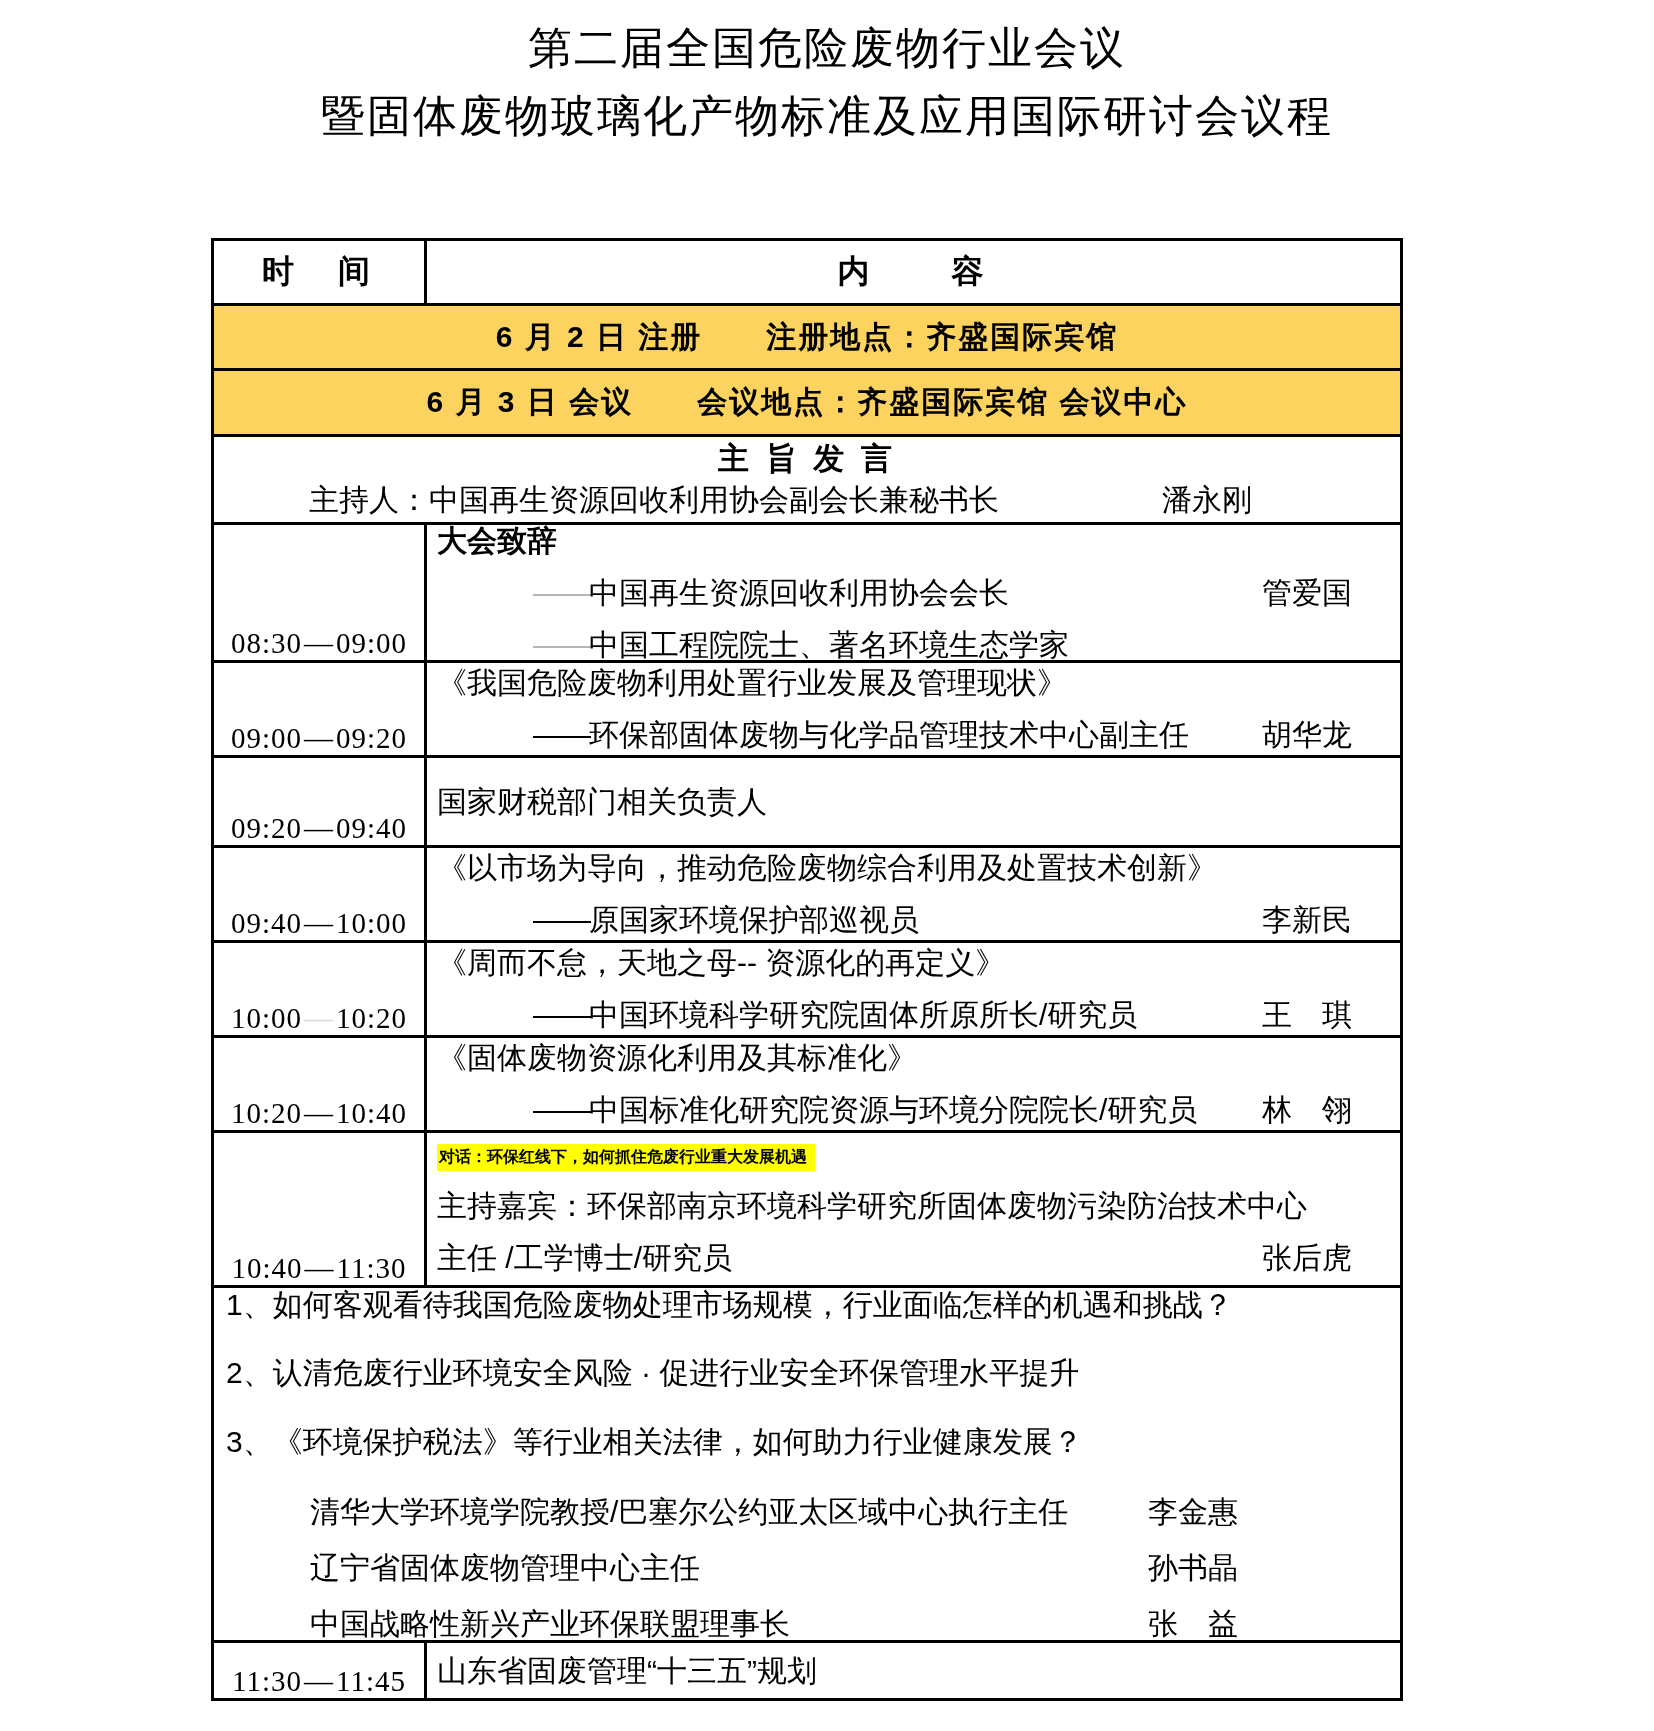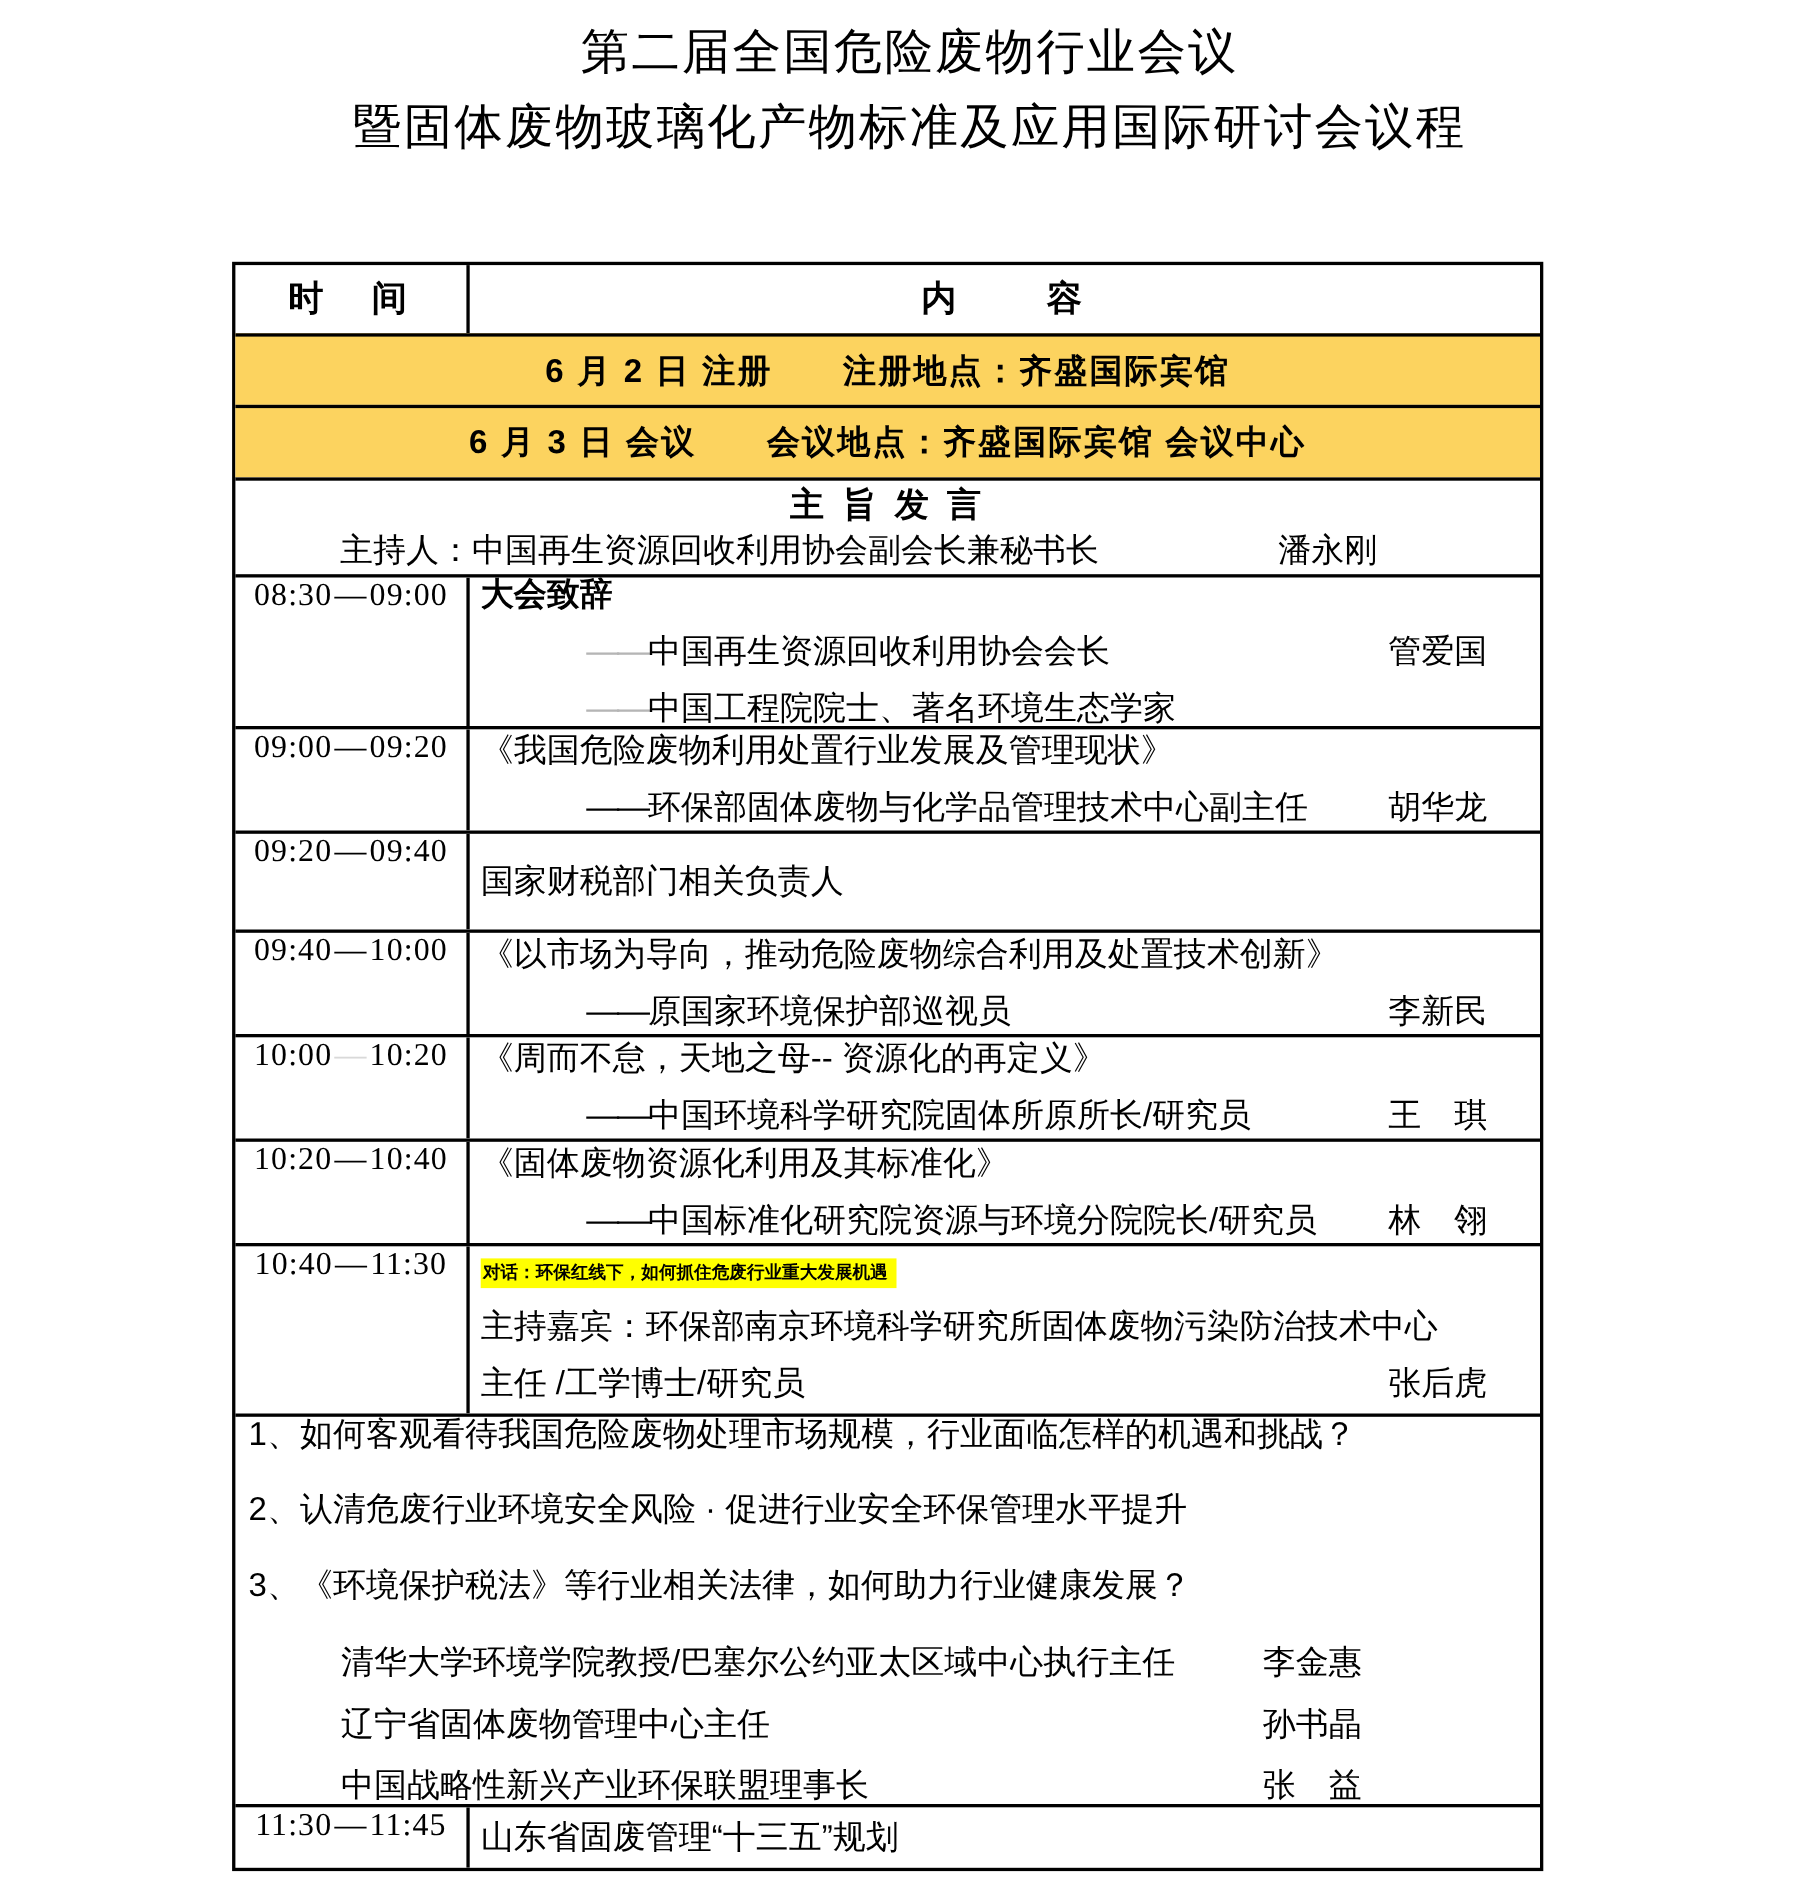--- a/index.html
+++ b/index.html
@@ -34,21 +34,21 @@
   .row-r3      { height:95px;  }
   .row-r4      { height:95px;  }
   .row-r5      { height:95px;  }
   .row-r6      { height:155px; }
   .row-topics  { height:355px; }
   .row-last    { height:58px;  }
 
   .time-cell {
     width:213px; flex:0 0 213px; box-sizing:border-box;
     border-right:3px solid #000;
-    display:flex; align-items:flex-start; justify-content:center;
+    display:flex; align-items:flex-end; justify-content:center;
     font-family:"Liberation Serif", serif;
     font-size:29px; letter-spacing:1px; white-space:nowrap;
   }
   .content-cell {
     flex:1 1 auto; box-sizing:border-box;
     display:flex; flex-direction:column; justify-content:center;
     padding-left:10px; gap:18px;
   }
   .full-cell { flex:1 1 auto; box-sizing:border-box; }
 

